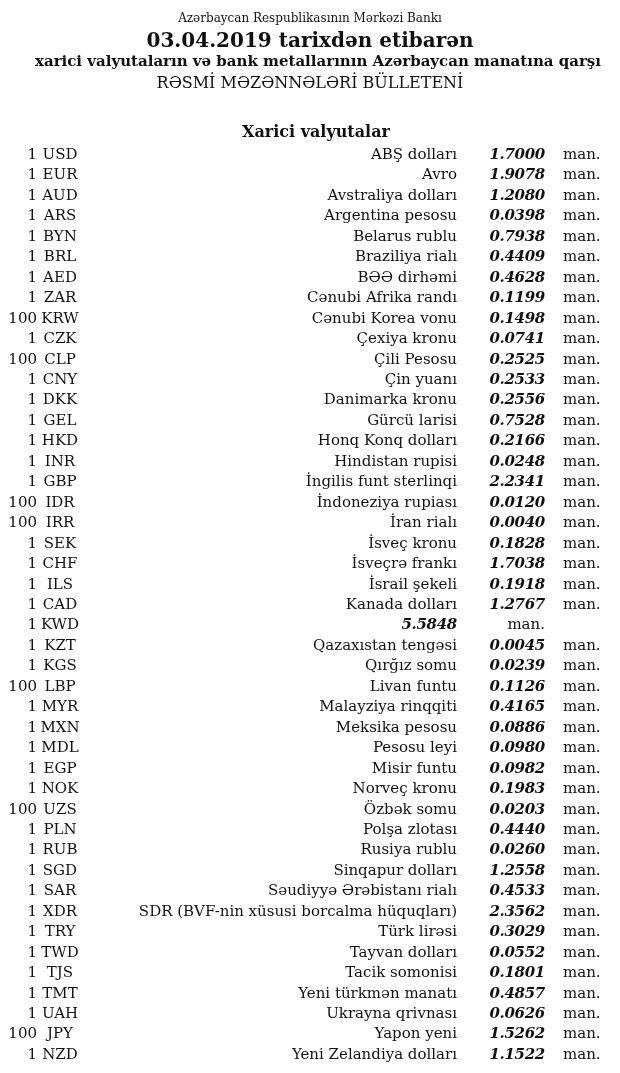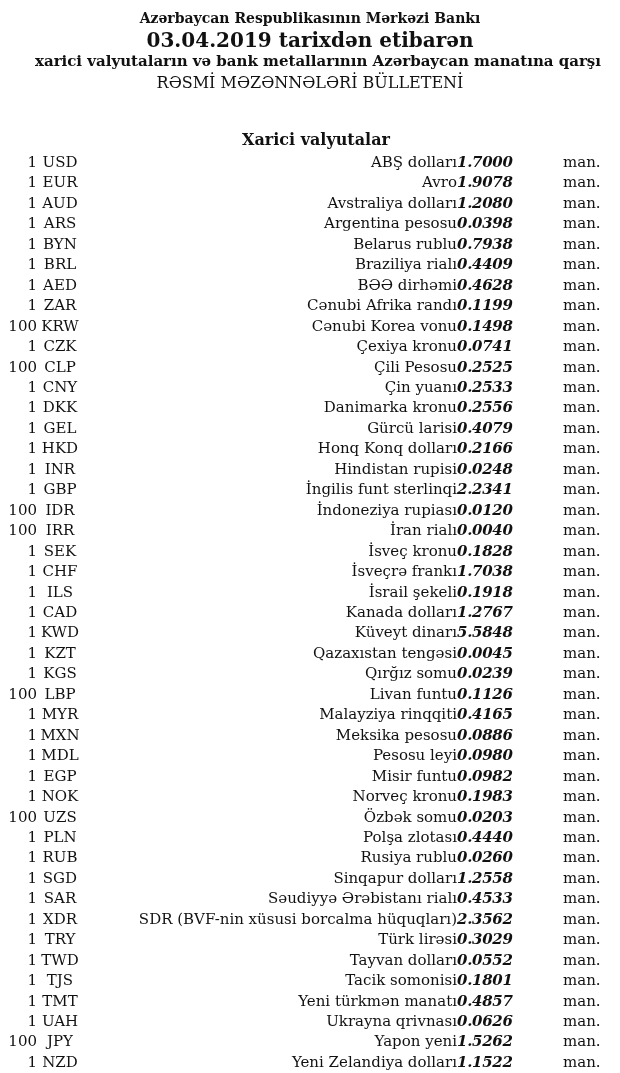--- a/index.html
+++ b/index.html
@@ -14,22 +14,22 @@
     font-family: "DejaVu Serif", "Liberation Serif", serif;
     color: #111111;
   }
   .doc {
     padding-top: 6px;
   }
   .center {
     text-align: center;
   }
   .title {
-    font-size: 14px;
-    font-weight: bold;
+    font-size: 12px;
+    font-weight: normal;
     line-height: 24px;
   }
   .date-line {
     font-size: 20px;
     font-weight: bold;
     line-height: 21px;
   }
   .subtitle {
     font-size: 15px;
     font-weight: bold;
@@ -38,21 +38,21 @@
   }
   .bulletin {
     font-size: 16px;
     font-weight: normal;
     line-height: 22px;
   }
   .section-title {
     font-size: 16px;
     font-weight: bold;
     line-height: 20px;
-    margin-top: 36px;
+    margin-top: 28px;
     padding-left: 12px;
   }
   .rates-table {
     margin-top: 2px;
   }
   .row {
     display: grid;
     grid-template-columns: 37px 46px 1fr 88px 51px;
     padding-right: 24px;
     line-height: 20.46px;
@@ -66,21 +66,21 @@
   .code {
     text-align: center;
   }
   .name {
     text-align: right;
     padding-left: 1px;
     white-space: nowrap;
     overflow: hidden;
   }
   .rate {
-    text-align: left;
+    text-align: right;
     font-weight: bold;
     font-style: italic;
     letter-spacing: -0.3px;
   }
   .unit {
     text-align: right;
     padding-left: 18px;
   }
 </style>
 </head>
@@ -196,21 +196,21 @@
     <span class="code">DKK</span>
     <span class="name">Danimarka kronu</span>
     <span class="rate">0.2556</span>
     <span class="unit">man.</span>
   </div>
 
   <div class="row">
     <span class="qty">1</span>
     <span class="code">GEL</span>
     <span class="name">Gürcü larisi</span>
-    <span class="rate">0.4079</span>
+    <span class="rate">0.7528</span>
     <span class="unit">man.</span>
   </div>
 
   <div class="row">
     <span class="qty">1</span>
     <span class="code">HKD</span>
     <span class="name">Honq Konq dolları</span>
     <span class="rate">0.2166</span>
     <span class="unit">man.</span>
   </div>
@@ -275,21 +275,20 @@
     <span class="qty">1</span>
     <span class="code">CAD</span>
     <span class="name">Kanada dolları</span>
     <span class="rate">1.2767</span>
     <span class="unit">man.</span>
   </div>
 
   <div class="row">
     <span class="qty">1</span>
     <span class="code">KWD</span>
-    <span class="name">Küveyt dinarı</span>
     <span class="rate">5.5848</span>
     <span class="unit">man.</span>
   </div>
 
   <div class="row">
     <span class="qty">1</span>
     <span class="code">KZT</span>
     <span class="name">Qazaxıstan tengəsi</span>
     <span class="rate">0.0045</span>
     <span class="unit">man.</span>

